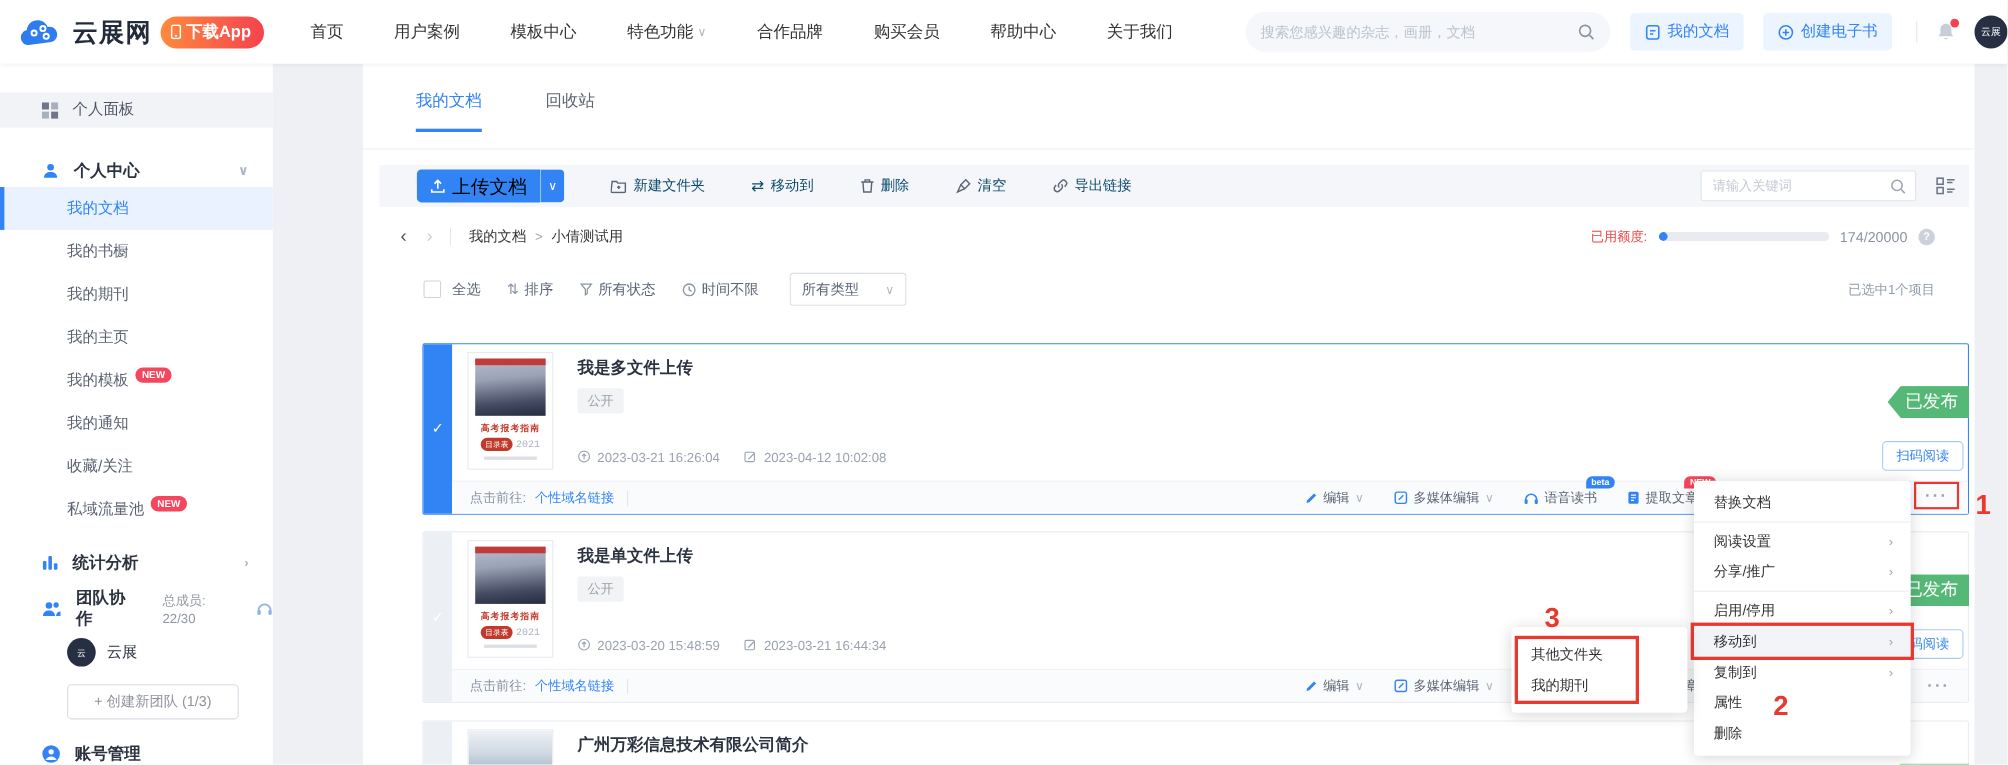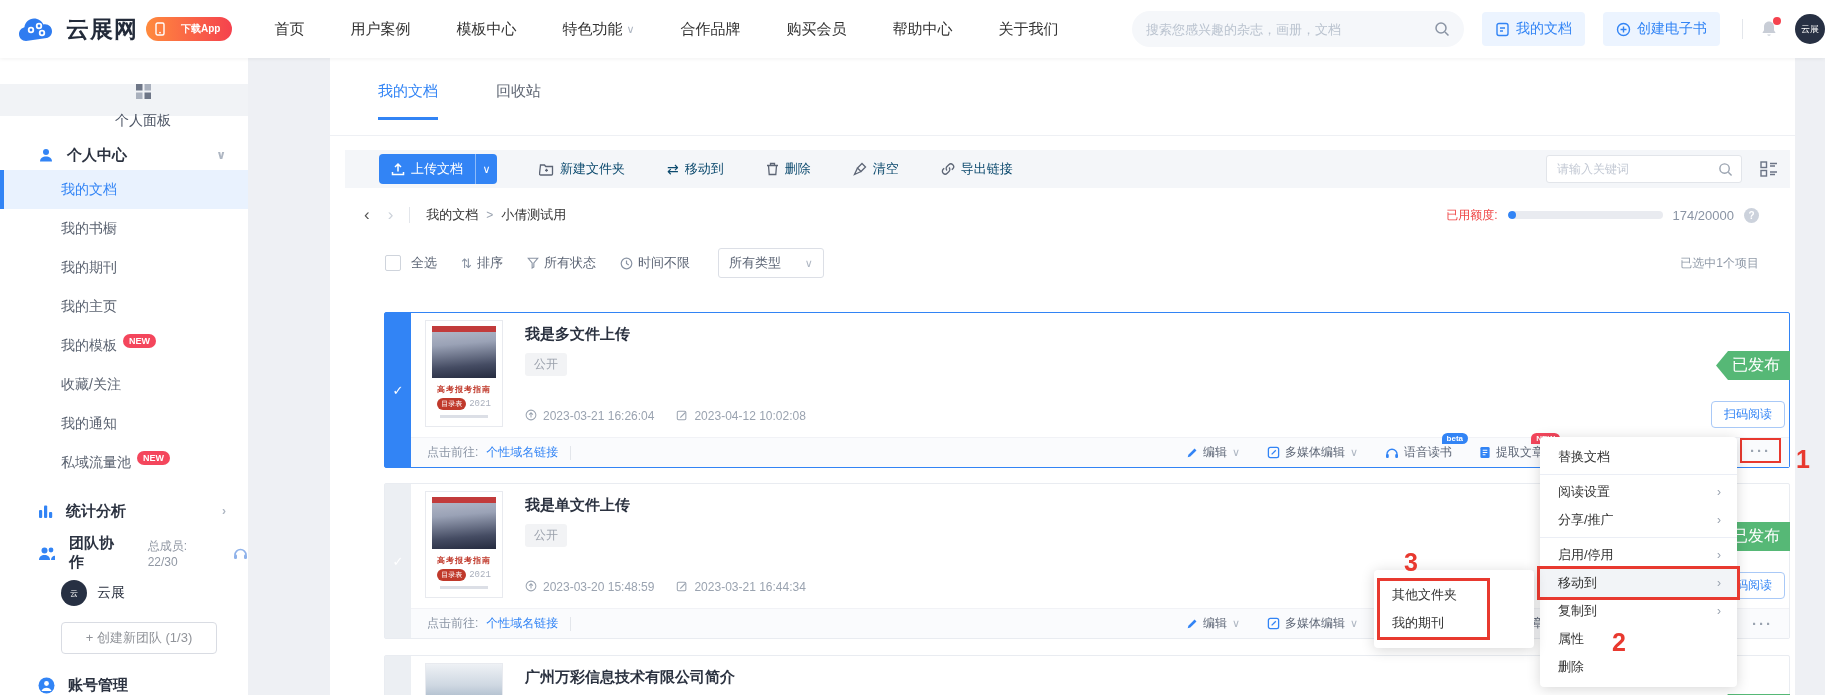--- a/index.html
+++ b/index.html
@@ -5,43 +5,43 @@
   * { margin:0; padding:0; box-sizing:border-box; }
   html,body { width:1825px; height:695px; overflow:hidden; }
   body { position:relative; background:#eef0f4; font-family:"Liberation Sans","DejaVu Sans",sans-serif; color:#333; }
   svg { display:block; }
 
   
   .navbar { position:absolute; left:0; top:0; width:1825px; height:58px; background:#fff;
             display:flex; align-items:center; padding:0 0 0 18px; box-shadow:0 1px 4px rgba(0,0,0,.06); z-index:20; }
   .logo-wrap { display:flex; align-items:center; gap:8px; }
   .logo-text { font-size:23px; font-weight:700; color:#232b3a; letter-spacing:1px; }
-  .dl-badge { background:linear-gradient(90deg,#ff8a3d,#f5424e); color:#fff; font-size:10px; font-weight:700;
-              padding:5px 12px 5px 9px; border-radius:15px; display:flex; align-items:center; gap:16px; }
+  .dl-badge { background:linear-gradient(90deg,#ff8a3d,#f5424e); color:#fff; font-size:15px; font-weight:700;
+              padding:5px 12px 5px 9px; border-radius:15px; display:flex; align-items:center; gap:4px; }
   .nav-links { display:flex; align-items:center; gap:46px; margin-left:42px; }
   .nav-link { font-size:15px; color:#333; cursor:pointer; display:flex; align-items:center; gap:4px; white-space:nowrap; }
   .chev { color:#aeb6c2; font-size:11px; }
   .nav-search { margin-left:auto; width:332px; height:36px; background:#f5f7fa; border-radius:18px;
                 display:flex; align-items:center; padding:0 14px; }
   .nav-search input { flex:1; border:none; outline:none; background:transparent; font-size:13px; color:#333;
                       font-family:inherit; }
   .nav-search input::placeholder { color:#bac3cf; }
   .nav-btn { height:34px; margin-left:18px; background:#ecf4ff; color:#3284f5; border:none; border-radius:4px;
              font-size:14px; padding:0 13px; display:flex; align-items:center; gap:6px; cursor:pointer;
              font-family:inherit; white-space:nowrap; }
   .nav-div { width:1px; height:20px; background:#e3e6eb; margin:0 16px 0 22px; }
   .bell-wrap { position:relative; cursor:pointer; }
   .bell-dot { position:absolute; right:-2px; top:-2px; width:8px; height:8px; background:#f5424e; border-radius:50%; }
   .avatar { width:30px; height:30px; border-radius:50%; background:#273043; margin-left:16px; flex:0 0 auto;
             display:flex; align-items:center; justify-content:center; color:#fff; font-size:9px; }
 
   
   .sidebar { position:absolute; left:0; top:58px; bottom:0; width:248px; background:#fff; z-index:5; }
   .sb-dash { height:32px; margin-top:26px; background:#f1f3f6; display:flex; align-items:center; gap:13px;
-             padding-left:38px; font-size:14px; color:#4d5565; cursor:pointer;flex-direction:column; }
+             padding-left:38px; font-size:14px; color:#4d5565; cursor:pointer; }
   .sb-head { display:flex; align-items:center; gap:13px; padding-left:38px; height:30px; margin-top:24px;
              font-size:15px; font-weight:700; color:#2b3240; cursor:pointer; position:relative; }
   .sb-head .chev { position:absolute; right:22px; font-size:12px; }
   .sb-item { height:39px; display:flex; align-items:center; padding-left:61px; font-size:14px; color:#5b6371;
              cursor:pointer; position:relative; }
   .sb-item.active { background:#e9f2fe; color:#3284f5; }
   .sb-item.active::before { content:""; position:absolute; left:0; top:0; bottom:0; width:4px; background:#3284f5; }
   .badge-new { background:#f4465c; color:#fff; font-size:9px; font-weight:700; border-radius:8px;
                padding:2px 6px; margin-left:6px; transform:translateY(-5px); }
   .sb-sub { font-size:12px; font-weight:400; color:#9097a3; margin-left:6px; }
@@ -57,21 +57,21 @@
   
   .main { position:absolute; left:330px; top:58px; width:1465px; bottom:0; background:#fff; z-index:4; }
   .tabs-row { position:absolute; left:48px; top:24px; display:flex; gap:58px; }
   .tab { font-size:15px; color:#5f6673; padding-bottom:16px; cursor:pointer; }
   .tab.active { color:#3284f5; border-bottom:3px solid #3284f5; }
   .tabs-border { position:absolute; left:0; right:0; top:77px; height:1px; background:#eef0f4; }
 
   .toolbar { position:absolute; left:15px; right:5px; top:92px; height:38px; background:#f4f6f9;
              display:flex; align-items:center; padding:0 12px 0 34px; }
   .upload-btn { display:flex; height:30px; cursor:pointer; }
-  .upload-main { background:#3284f5; color:#ffffff; font-size:13px; display:flex; align-items:center; gap:6px;
+  .upload-main { background:#3284f5; color:#000000; font-size:17px; display:flex; align-items:center; gap:6px;
                  padding:0 12px; border-radius:4px 0 0 4px; }
   .upload-arrow { background:#3284f5; color:#fff; width:22px; display:flex; align-items:center; justify-content:center;
                   border-left:1px solid rgba(255,255,255,.45); border-radius:0 4px 4px 0; font-size:11px; }
   .tool-item { display:flex; align-items:center; gap:6px; font-size:13px; color:#0c4a6e; margin-left:42px; cursor:pointer; }
   .tool-search { margin-left:auto; width:196px; height:28px; background:#fff; border:1px solid #e2e5ea; border-radius:3px;
                  display:flex; align-items:center; padding:0 8px 0 10px; }
   .tool-search input { flex:1; border:none; outline:none; font-size:12px; color:#333; font-family:inherit; min-width:0; }
   .tool-search input::placeholder { color:#c3c9d4; }
   .view-toggle { margin-left:18px; cursor:pointer; color:#6b7486; }
 
@@ -282,24 +282,24 @@
       <span>我的期刊</span>
     </div>
   <div class="sb-item">
       <span>我的主页</span>
     </div>
   <div class="sb-item">
       <span>我的模板</span>
       <span class="badge-new">NEW</span>
     </div>
   <div class="sb-item">
+      <span>我的通知</span>
+    </div>
+  <div class="sb-item">
       <span>收藏/关注</span>
-    </div>
-  <div class="sb-item">
-      <span>我的通知</span>
     </div>
   <div class="sb-item">
       <span>私域流量池</span>
       <span class="badge-new">NEW</span>
     </div>
   <div class="sb-head" style="margin-top:14px;">
     <span>
         <svg width="15" height="15" viewBox="0 0 15 15">
           <rect x="1" y="6" width="3.2" height="8" rx="1" fill="#3284f5"></rect>
           <rect x="6" y="1.5" width="3.2" height="12.5" rx="1" fill="#3284f5"></rect>

